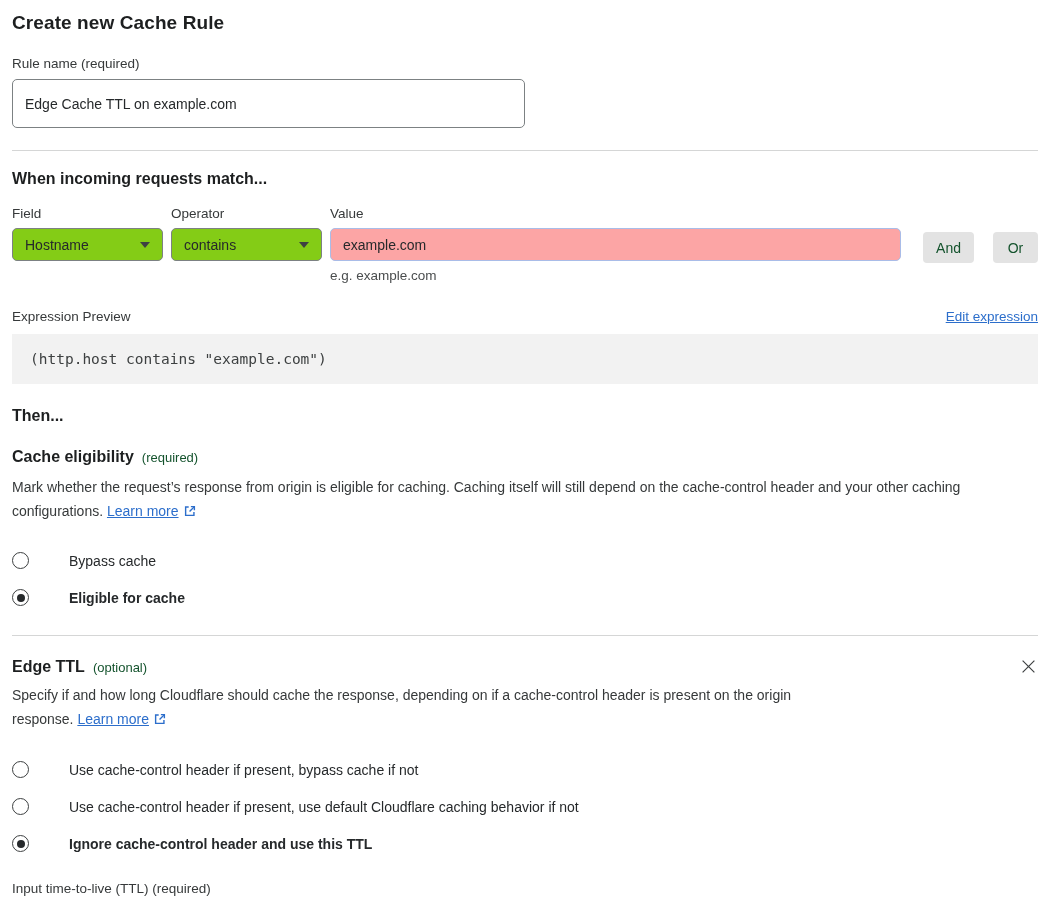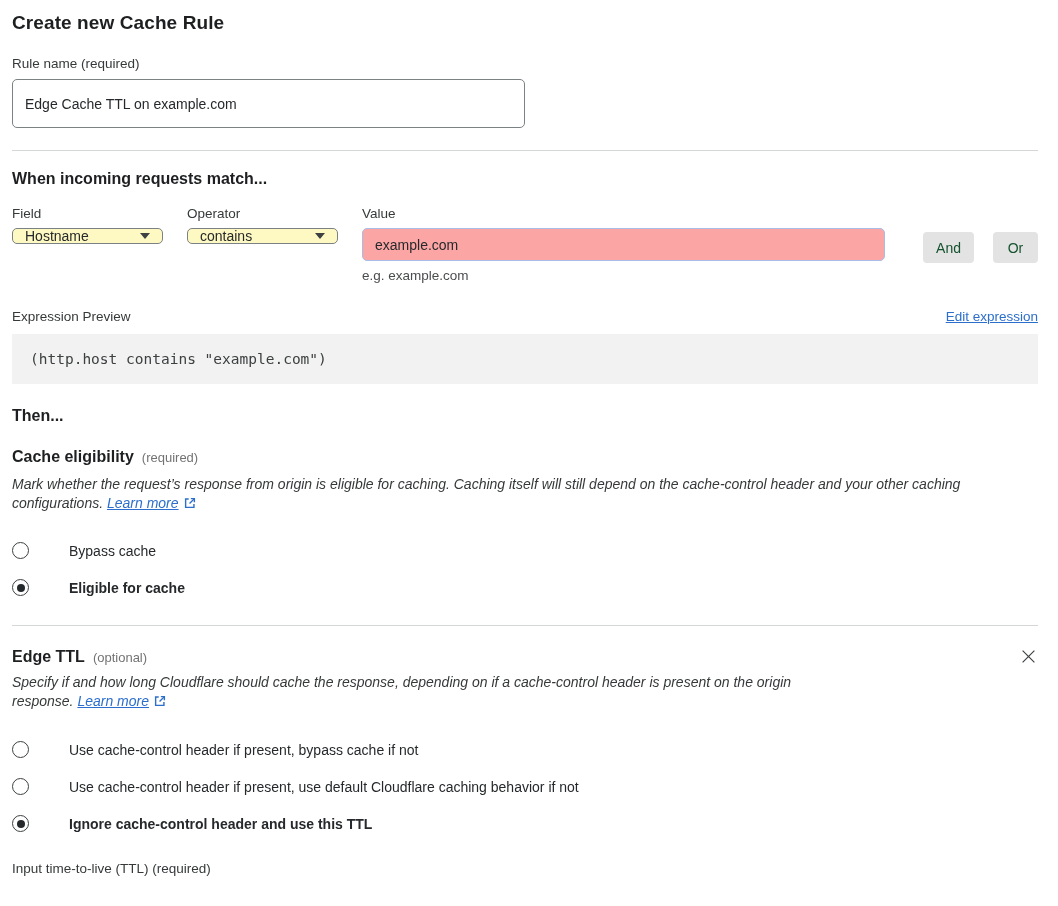--- a/index.html
+++ b/index.html
@@ -21,28 +21,28 @@
     display: flex; align-items: center;
     height: 49px; border: 1px solid #7c8183; border-radius: 5px;
     background: #fff; padding: 0 12px; font-size: 14px; color: #26292b;
   }
   .rule-name-input { width: 513px; margin-top: 8px; }
 
   .divider { border: none; border-top: 1px solid #d5d6d6; height: 0; }
 
   .section-heading { font-size: 16px; font-weight: 700; color: #1d1f20; }
 
-  .match-grid { display: flex; gap: 24px; margin-top: 18px; }
+  .match-grid { display: flex; gap: 8px; margin-top: 18px; }
   .col-field { width: 151px; }
   .col-operator { width: 151px; }
   .col-value { flex: 1; }
   .match-grid .control-row { margin-top: 7px; }
 
   .select-box {
-    height: 16px; border: 1px solid #7c8183; border-radius: 5px; background: #fef9c3;
+    height: 33px; border: 1px solid #7c8183; border-radius: 5px; background: #84cc16;
     display: flex; align-items: center; justify-content: space-between;
     padding: 0 12px; font-size: 14px; color: #26292b; cursor: pointer;
   }
   .caret { width: 0; height: 0; border-left: 5px solid transparent; border-right: 5px solid transparent; border-top: 6px solid #3e4142; }
 
   .value-input {
     background: #fca5a5; border: 1px solid #a9bce8;
     height: 33px; border-radius: 5px; display: flex; align-items: center;
     padding: 0 12px; font-size: 14px; color: #26292b;
   }
@@ -58,23 +58,23 @@
   .preview-row { display: flex; justify-content: space-between; align-items: flex-end; margin-top: 26px; }
   .link { color: #2c6ecb; text-decoration: underline; font-size: 13.5px; cursor: pointer; }
   .code-block {
     margin-top: 10px; background: #f2f2f2; padding: 17px 18px;
     font-family: "DejaVu Sans Mono", "Liberation Mono", monospace;
     font-size: 14.5px; color: #3d4041;
   }
 
   .sub-heading-row { display: flex; align-items: baseline; gap: 8px; }
   .sub-heading { font-size: 16px; font-weight: 700; color: #1d1f20; }
-  .badge { font-size: 13px; color: #737373; }
-
-  .desc { font-size: 14px; line-height: 19px; color: #36393a; margin-top: 9px; font-style: italic; }
+  .badge { font-size: 13px; color: #14532d; }
+
+  .desc { font-size: 14px; line-height: 24px; color: #36393a; margin-top: 9px; }
   .desc .link { font-size: 14px; }
 
   .ext-icon { display: inline-block; vertical-align: -2px; margin-left: 4px; }
 
   .radio-row { display: flex; align-items: center; gap: 40px; cursor: pointer; }
   .radio {
     width: 17px; height: 17px; border: 1.5px solid #3e4142; border-radius: 50%;
     background: #fff; flex: 0 0 auto; position: relative;
   }
   .radio.selected::after {

